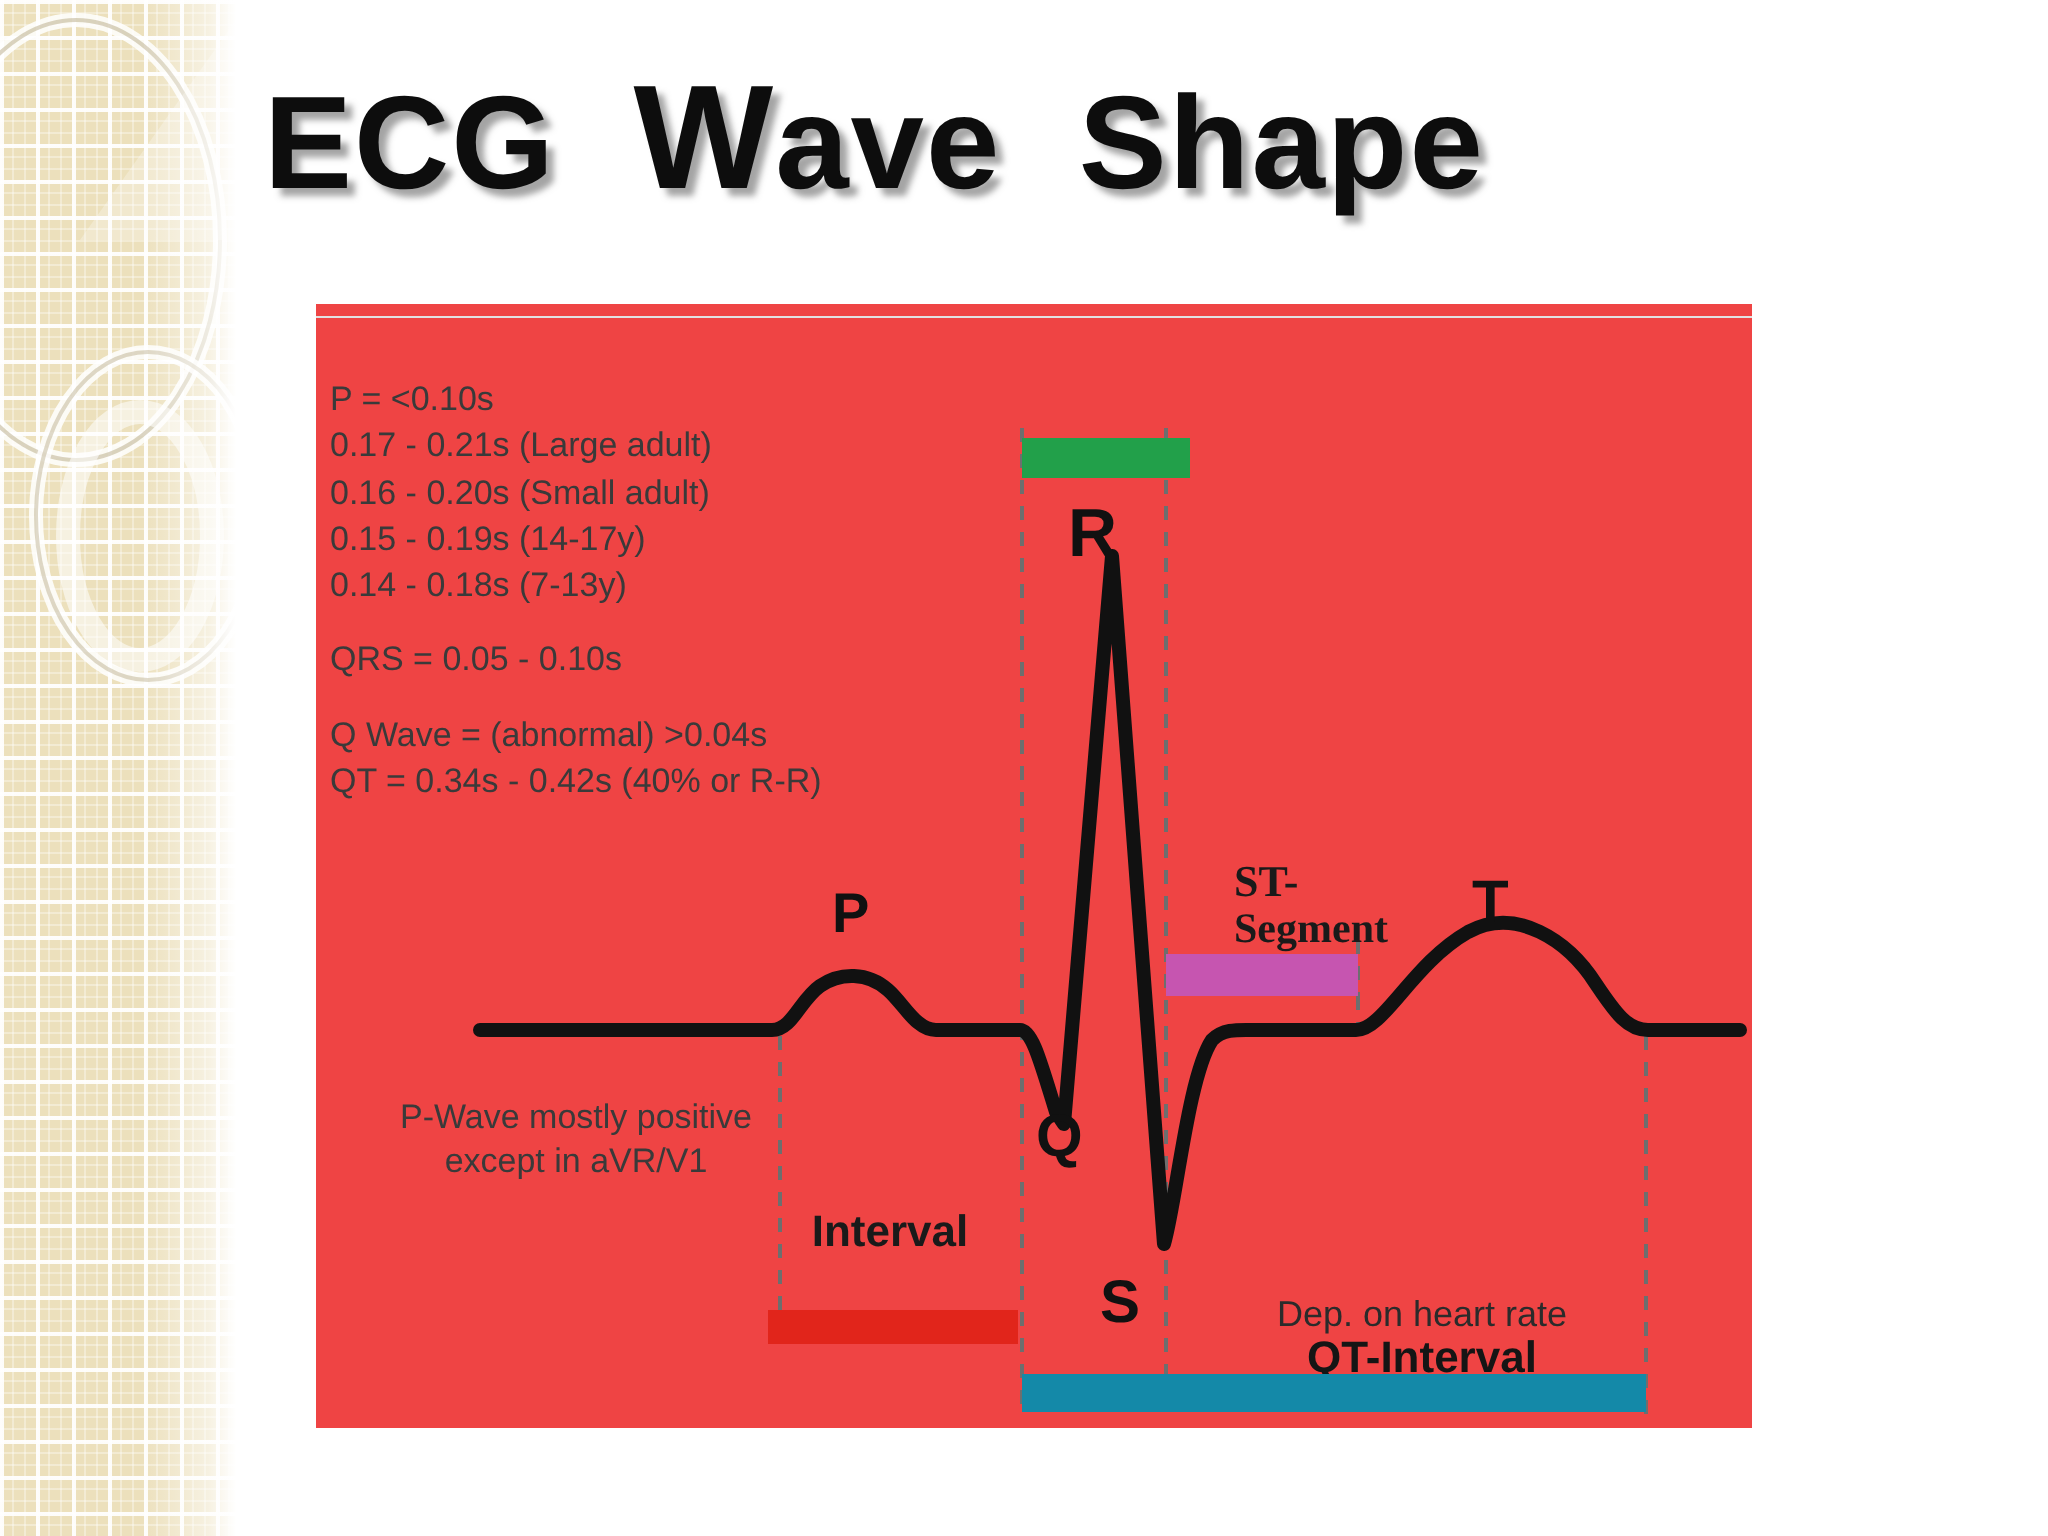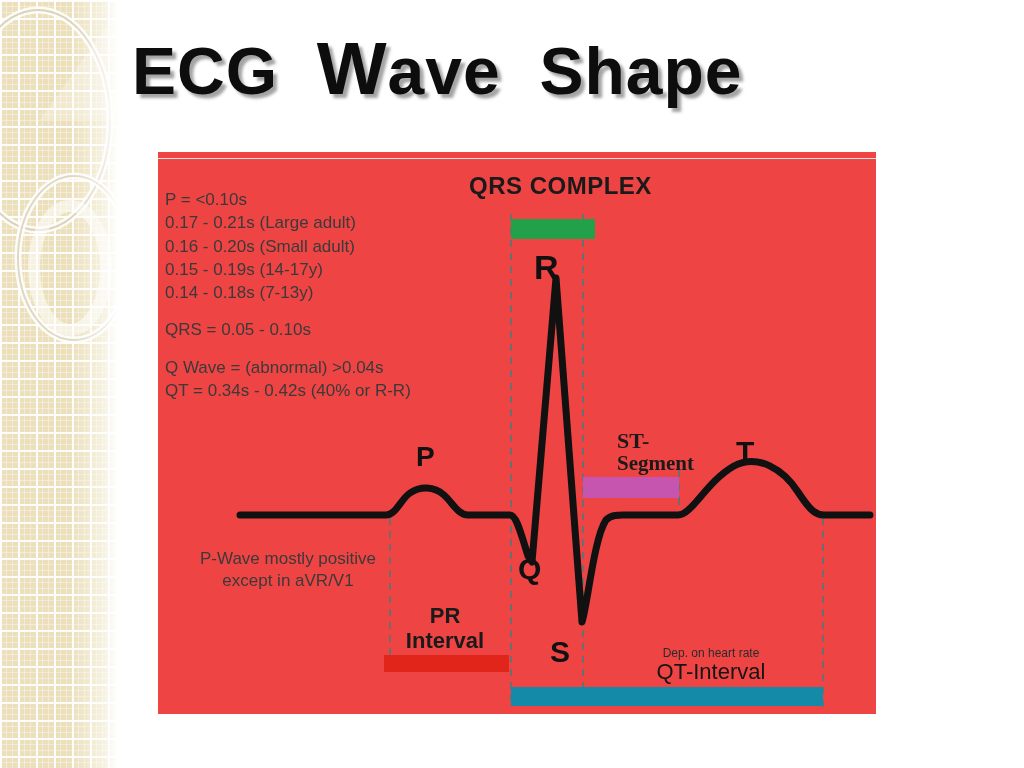--- a/index.html
+++ b/index.html
@@ -104,22 +104,22 @@
   #lbl-st .st-1 { font-size:22px; font-weight:600; color:#1a1a1a; }
   #lbl-st .st-2 { font-size:21px; font-weight:bold; color:#1a1a1a; display:block; }
 
   #lbl-pr {
     left:222px; top:452px; width:130px; text-align:center; line-height:1.12;
     font-size:22px; font-weight:600; color:#1a1a1a;
   }
   #lbl-qt {
     left:428px; top:495px; width:250px; text-align:center; line-height:1.12;
   }
-  #lbl-qt .qt-1 { font-size:12px; color:#2b2b2b; display:block; }
-  #lbl-qt .qt-2 { font-size:22px; font-weight:normal; color:#151515; display:block; }
+  #lbl-qt .qt-1 { font-size:18px; color:#2b2b2b; display:block; }
+  #lbl-qt .qt-2 { font-size:22px; font-weight:bold; color:#151515; display:block; }
 
   
   .bar { position:absolute; }
   #bar-qrs { left:353px; top:67px;  width:84px;  height:20px; background:#22a04a; }
   #bar-st  { left:425px; top:325px; width:96px;  height:21px; background:#c655b0; }
   #bar-pr  { left:226px; top:503px; width:125px; height:17px; background:#e1251b; }
   #bar-qt  { left:353px; top:535px; width:312px; height:19px; background:#1489a8; }
 </style>
 </head>
 <body>
@@ -180,34 +180,32 @@
                L 424 470
                C 430 450 436 386 448 368
                C 454 362 462 363 470 363
                L 520 363
                C 534 363 548 330 576 314
                C 600 301 626 318 640 340
                C 650 355 656 363 666 363
                L 712 363"></path>
     </svg>
 
-    <div class="lbl" id="lbl-qrs-complex">QRS COMPLEX</div>
     <div class="lbl" id="lbl-R">R</div>
     <div class="lbl" id="lbl-Q">Q</div>
     <div class="lbl" id="lbl-S">S</div>
     <div class="lbl" id="lbl-P">P</div>
     <div class="lbl" id="lbl-T">T</div>
 
     <div class="lbl" id="lbl-st">
       <span class="st-1">ST-</span>
       <span class="st-2">Segment</span>
     </div>
 
     <div class="lbl" id="lbl-pr">
-      <div>PR</div>
       <div>Interval</div>
     </div>
 
     <div class="lbl" id="lbl-qt">
       <span class="qt-1">Dep. on heart rate</span>
       <span class="qt-2">QT-Interval</span>
     </div>
 
     <div class="bar" id="bar-qrs"></div>
     <div class="bar" id="bar-st"></div>

